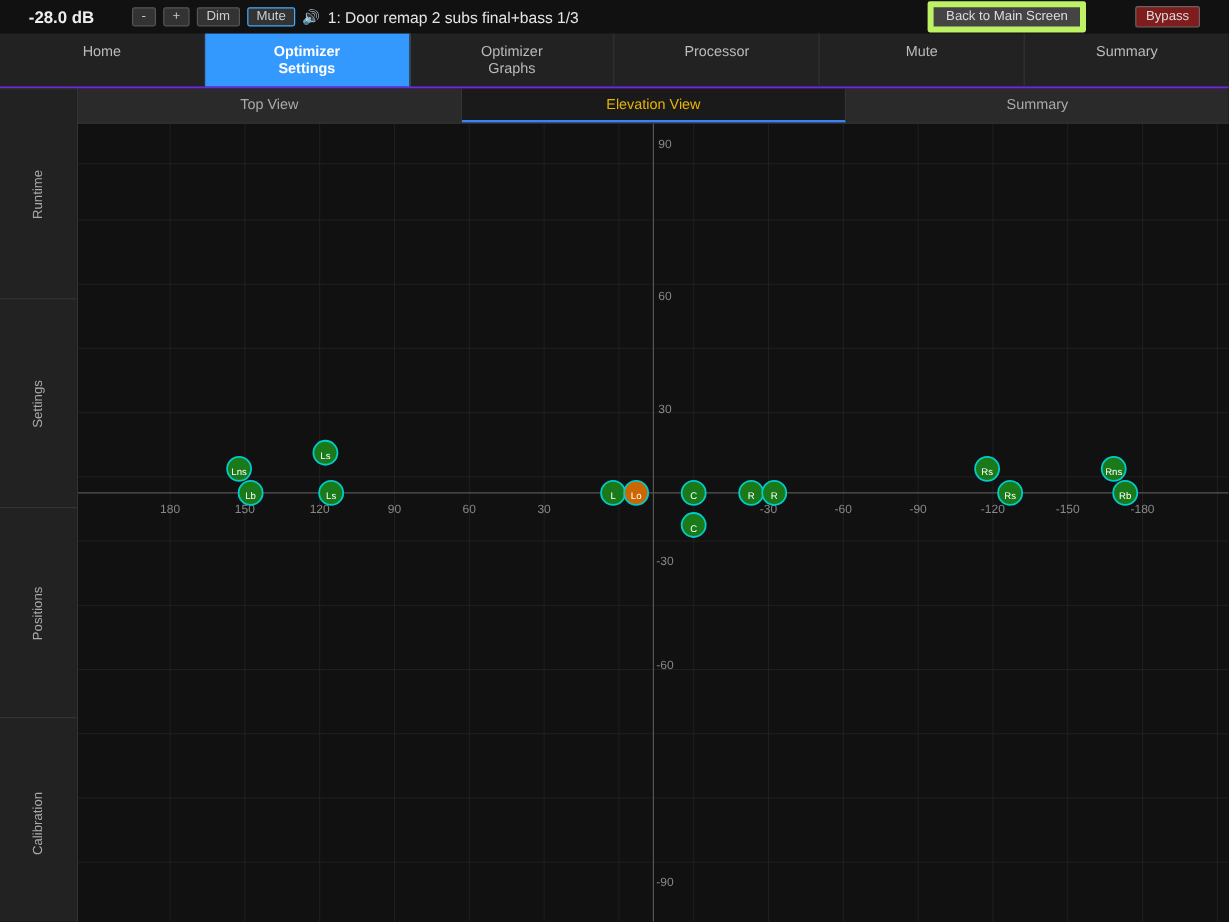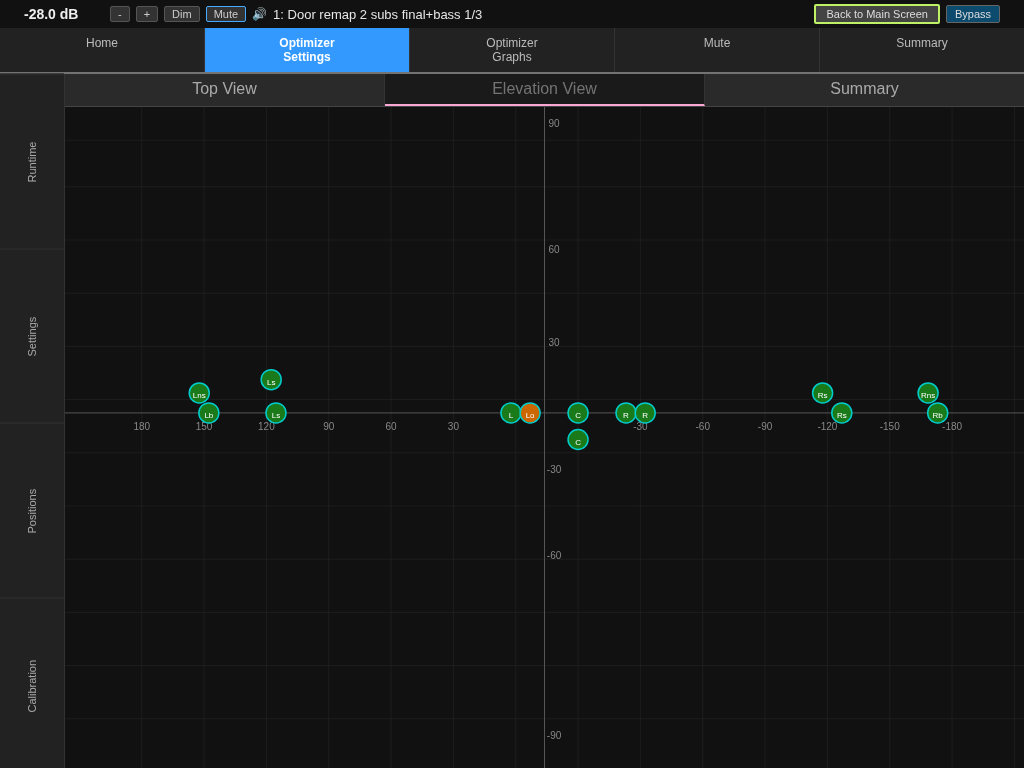--- a/index.html
+++ b/index.html
@@ -39,41 +39,42 @@
     }
     .top-btn.blue-border { border-color: #4af; }
     #title-label {
       flex: 1;
       color: #e5e5e5;
       font-size: 13px;
     }
     #back-btn {
       background: #444;
       color: #ddd;
-      border: 2px solid #bef264;
+      border: 5px solid #bef264;
       padding: 2px 10px;
       cursor: pointer;
       font-size: 11px;
       border-radius: 2px;
     }
     #bypass-btn {
-      background: #0c4a6e;
+      background: #7f1d1d;
       color: #ddd;
       border: 1px solid #666;
       padding: 2px 8px;
       cursor: pointer;
       font-size: 11px;
       border-radius: 2px;
+      margin-left: 35px;
     }
 
     
     #nav-tabs {
       display: flex;
       background: #222;
-      border-bottom: 2px solid #737373;
+      border-bottom: 2px solid #6d28d9;
     }
     .nav-tab {
       flex: 1;
       text-align: center;
       padding: 8px 4px;
       cursor: pointer;
       color: #bbb;
       font-size: 12px;
       border-right: 1px solid #333;
     }
@@ -125,29 +126,29 @@
       display: flex;
       background: #1a1a1a;
       border-bottom: 1px solid #444;
     }
     .sub-tab {
       flex: 1;
       text-align: center;
       padding: 6px 4px;
       cursor: pointer;
       color: #aaa;
-      font-size: 16px;
+      font-size: 12px;
       border-right: 1px solid #333;
       background: #2a2a2a;
     }
     .sub-tab:last-child { border-right: none; text-align: center; }
     .sub-tab.active {
       background: #1a1a1a;
-      color: #737373;
-      border-bottom: 2px solid #f9a8d4;
+      color: #eab308;
+      border-bottom: 2px solid #3b82f6;
     }
 
     
     #chart-area {
       flex: 1;
       position: relative;
       overflow: hidden;
     }
     #chart-svg {
       width: 100%;
@@ -166,20 +167,21 @@
   <span>🔊</span>
   <span id="title-label">1: Door remap 2 subs final+bass 1/3</span>
   <button id="back-btn">Back to Main Screen</button>
   <button id="bypass-btn">Bypass</button>
 </div>
 
 <div id="nav-tabs">
   <div class="nav-tab">Home</div>
   <div class="nav-tab active">Optimizer<br>Settings</div>
   <div class="nav-tab">Optimizer<br>Graphs</div>
+  <div class="nav-tab">Processor</div>
   <div class="nav-tab">Mute</div>
   <div class="nav-tab">Summary</div>
 </div>
 
 <div id="layout">
 
   <div id="sidebar">
     <div class="sidebar-item">Runtime</div>
     <div class="sidebar-item">Settings</div>
     <div class="sidebar-item">Positions</div>

